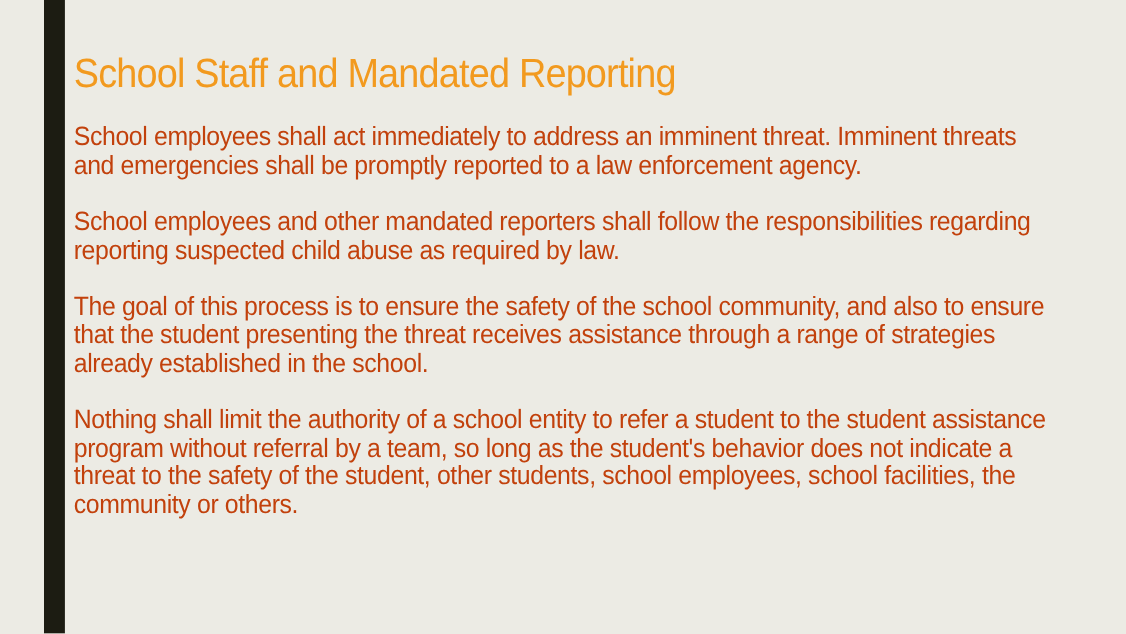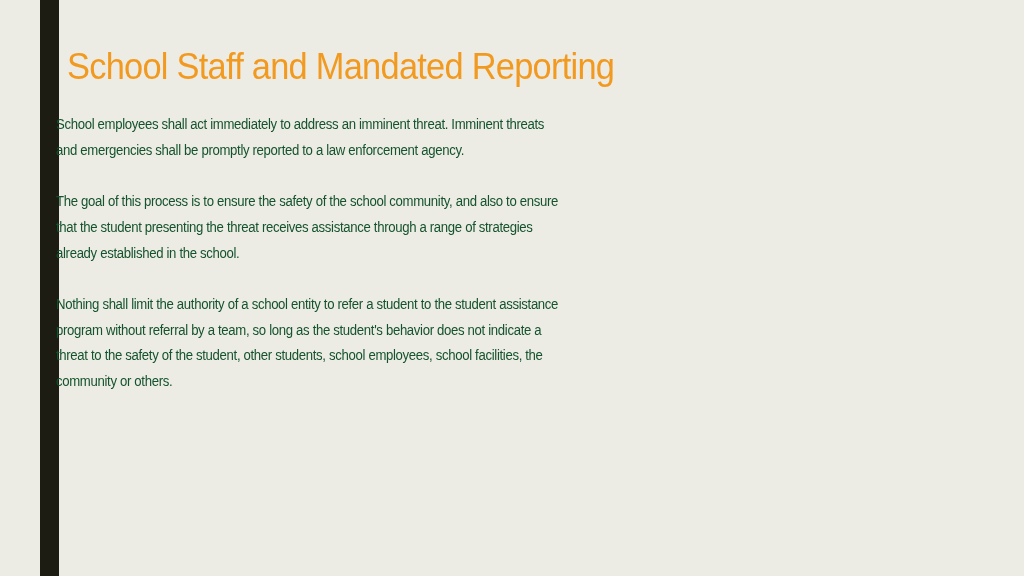--- a/index.html
+++ b/index.html
@@ -1,34 +1,38 @@
 <!DOCTYPE html>
 <html><head>
 <meta charset="utf-8">
 <style>
   html, body { margin:0; padding:0; }
   body { width:1024px; height:576px; background:#ecebe4; position:relative; overflow:hidden; font-family:"Liberation Sans", sans-serif; }
   .bar { position:absolute; left:40px; top:0; width:19px; height:576px; background:#1c1c12; }
   .title { position:absolute; left:67px; top:46px; font-size:37px; color:#f29a1f; letter-spacing:-0.8px; white-space:nowrap; transform:scaleX(0.93); transform-origin:left top; }
-  .body { position:absolute; left:56px; top:112px; width:900px; color:#14532d; font-size:14px; line-height:25.7px; letter-spacing:-0.35px; }
+  .body { position:absolute; left:67px; top:112px; width:900px; color:#c2410c; font-size:24px; line-height:25.7px; letter-spacing:-0.35px; }
   .para { margin:0 0 25.7px 0; }
   .line { display:block; white-space:nowrap; transform:scaleX(0.94); transform-origin:left; }
 </style>
 </head>
 <body>
 
 <div class="bar"></div>
 <div class="title">School Staff and Mandated Reporting</div>
 
 <div class="body">
   <p class="para">
     <span class="line">School employees shall act immediately to address an imminent threat. Imminent threats</span>
     <span class="line">and emergencies shall be promptly reported to a law enforcement agency.</span>
   </p>
   <p class="para">
+    <span class="line">School employees and other mandated reporters shall follow the responsibilities regarding</span>
+    <span class="line">reporting suspected child abuse as required by law.</span>
+  </p>
+  <p class="para">
     <span class="line">The goal of this process is to ensure the safety of the school community, and also to ensure</span>
     <span class="line">that the student presenting the threat receives assistance through a range of strategies</span>
     <span class="line">already established in the school.</span>
   </p>
   <p class="para">
     <span class="line">Nothing shall limit the authority of a school entity to refer a student to the student assistance</span>
     <span class="line">program without referral by a team, so long as the student's behavior does not indicate a</span>
     <span class="line">threat to the safety of the student, other students, school employees, school facilities, the</span>
     <span class="line">community or others.</span>
   </p>

